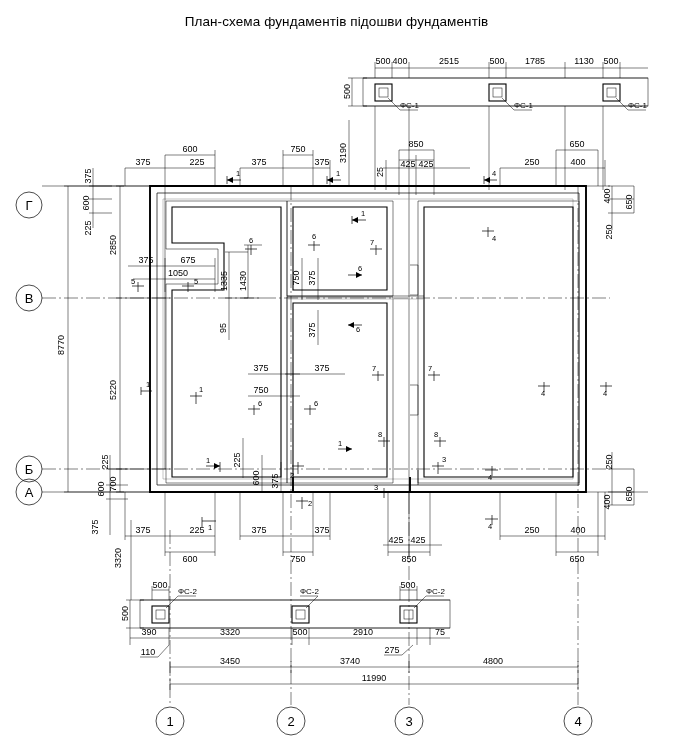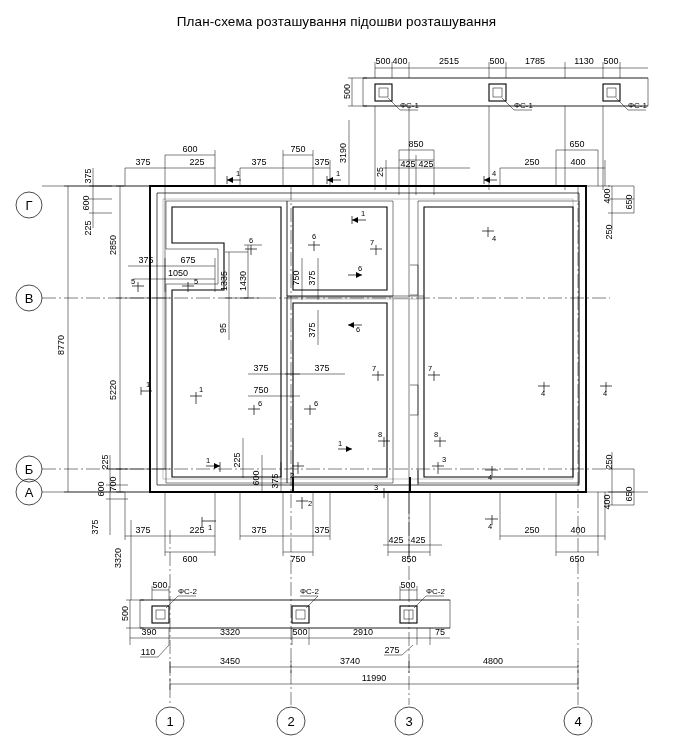--- a/index.html
+++ b/index.html
@@ -22,21 +22,21 @@
   .gry{stroke:#888;stroke-width:.5;fill:none;}
   .cl{stroke:#000;stroke-width:.5;fill:none;
       stroke-dasharray:14 3 2 3;}
   .tickm{stroke:#000;stroke-width:.7;}
 </style>
 </head>
 <body>
 
 <div id="stage">
 
-  <div class="title">План-схема розташування підошви розташування</div>
+  <div class="title">План-схема фундаментів підошви фундаментів</div>
 
   <svg viewBox="0 0 673 750">
 
     <g>
 
       <rect x="363" y="78" width="285" height="28" class="thin"></rect>
       <line x1="363" y1="78" x2="648" y2="78" class="thin"></line>
       <line x1="363" y1="106" x2="648" y2="106" class="thin"></line>
 
       <rect x="375" y="84" width="17" height="17" class="med"></rect>

